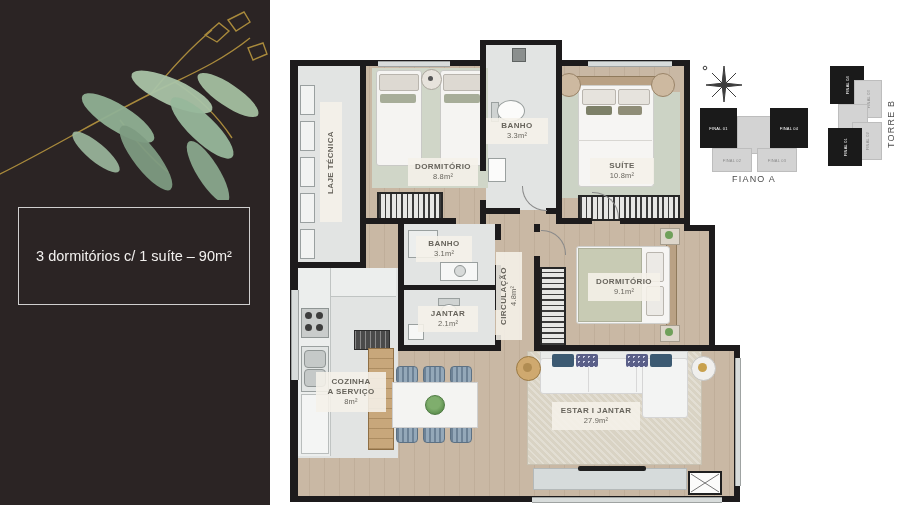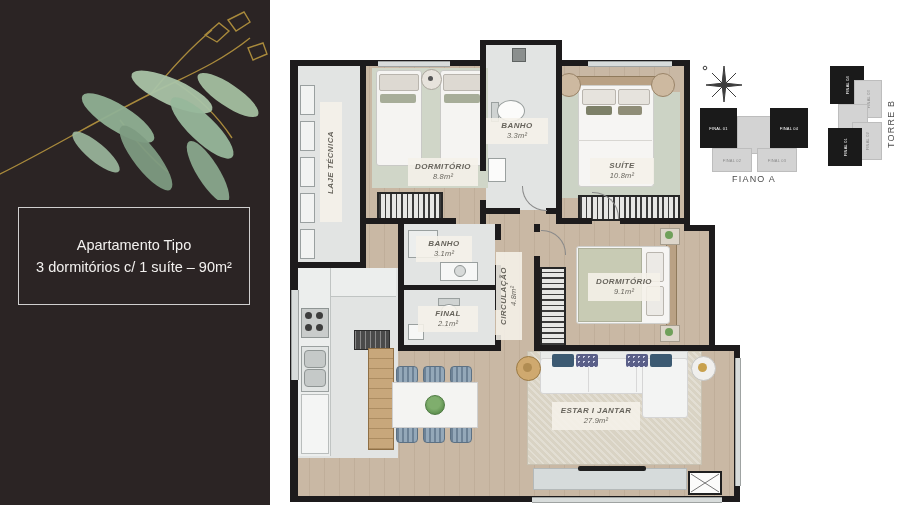--- a/index.html
+++ b/index.html
@@ -20,21 +20,21 @@
   .rug{position:absolute;z-index:4;}
   .fur{position:absolute;z-index:10;}
   .hatch-h{position:absolute;z-index:10;border:2px solid #262626;
            background:repeating-linear-gradient(90deg,#3b3b3b 0 1.5px,#e7e7e5 1.5px 5.5px);}
   .hatch-v{position:absolute;z-index:10;border:2px solid #262626;
            background:repeating-linear-gradient(0deg,#3b3b3b 0 1.5px,#e7e7e5 1.5px 5.5px);}
   .win{position:absolute;background:#d8dcdb;border-top:1px solid #9fa3a2;border-bottom:1px solid #9fa3a2;z-index:22;}
   .winv{position:absolute;background:#d8dcdb;border-left:1px solid #9fa3a2;border-right:1px solid #9fa3a2;z-index:22;}
   .lbl{position:absolute;z-index:30;background:rgba(245,241,233,.88);color:#67645c;
        display:flex;flex-direction:column;align-items:center;justify-content:center;
-       font-size:8px;font-weight:700;letter-spacing:.4px;text-align:center;line-height:1.25;font-style:italic;}
+       font-size:8px;font-weight:700;letter-spacing:.4px;text-align:center;line-height:1.25;}
   .lbl .area{font-weight:400;font-size:7.5px;letter-spacing:.2px;}
   .vtxt{writing-mode:vertical-rl;transform:rotate(180deg);}
   .arc{position:absolute;z-index:21;}
   .chair{position:absolute;z-index:11;width:20px;height:16px;border:1px solid #5c7184;border-radius:4px;
          background:repeating-linear-gradient(90deg,#6d8296 0 2px,#94a8b9 2px 5px);}
   .cush{position:absolute;z-index:12;border-radius:2px;}
   
   .wm{left:300px;top:215px;width:350px;text-align:center;z-index:40;pointer-events:none;
       color:rgba(255,255,255,.55);font-family:"Liberation Serif",serif;}
   .wm .big{font-size:64px;letter-spacing:14px;line-height:1;}
@@ -68,21 +68,20 @@
       <ellipse cx="118" cy="118" rx="42" ry="13" fill="#8fb094" opacity=".95" transform="rotate(32 118 118)"></ellipse>
       <ellipse cx="172" cy="92" rx="44" ry="13" fill="#a9c3a6" opacity=".95" transform="rotate(24 172 92)"></ellipse>
       <ellipse cx="146" cy="158" rx="40" ry="12" fill="#7d9b82" opacity=".95" transform="rotate(52 146 158)"></ellipse>
       <ellipse cx="202" cy="128" rx="42" ry="13" fill="#97b79b" opacity=".95" transform="rotate(44 202 128)"></ellipse>
       <ellipse cx="228" cy="95" rx="36" ry="11" fill="#a3bfa0" opacity=".95" transform="rotate(34 228 95)"></ellipse>
       <ellipse cx="208" cy="172" rx="36" ry="11" fill="#89a88d" opacity=".95" transform="rotate(58 208 172)"></ellipse>
       <ellipse cx="96" cy="152" rx="30" ry="9" fill="#9cb99e" opacity=".9" transform="rotate(40 96 152)"></ellipse>
     </g>
   </svg>
   <div class="abs info-box">
-    <div>Apartamento Tipo</div>
     <div>3 dormitórios c/ 1 suíte – 90m²</div>
   </div>
 </div>
 
 <div class="abs plan">
 
   <div class="wood" style="left:190px;top:0;width:82px;height:26px;"></div>
   <div class="wood" style="left:4px;top:20px;width:396px;height:165px;"></div>
   <div class="wood" style="left:4px;top:185px;width:421px;height:126px;"></div>
   <div class="wood" style="left:4px;top:311px;width:446px;height:151px;"></div>
@@ -251,30 +250,35 @@
   </div>
   <div class="lbl" style="left:300px;top:118px;width:64px;height:26px;">
     <span>SUÍTE</span>
     <span class="area">10.8m²</span>
   </div>
   <div class="lbl" style="left:126px;top:196px;width:56px;height:26px;">
     <span>BANHO</span>
     <span class="area">3.1m²</span>
   </div>
   <div class="lbl" style="left:128px;top:266px;width:60px;height:26px;">
-    <span>FINAL</span>
+    <span>JANTAR</span>
     <span class="area">2.1m²</span>
   </div>
   <div class="lbl vtxt" style="left:206px;top:212px;width:26px;height:88px;">
     <span>CIRCULAÇÃO</span>
     <span class="area">4.8m²</span>
   </div>
   <div class="lbl" style="left:298px;top:233px;width:72px;height:28px;">
     <span>DORMITÓRIO</span>
     <span class="area">9.1m²</span>
+  </div>
+  <div class="lbl" style="left:26px;top:332px;width:70px;height:40px;">
+    <span>COZINHA</span>
+    <span>A SERVIÇO</span>
+    <span class="area">8m²</span>
   </div>
   <div class="lbl" style="left:262px;top:362px;width:88px;height:28px;">
     <span>ESTAR I JANTAR</span>
     <span class="area">27.9m²</span>
   </div>
 </div>
 
 <div class="abs wm">
 </div>
 

